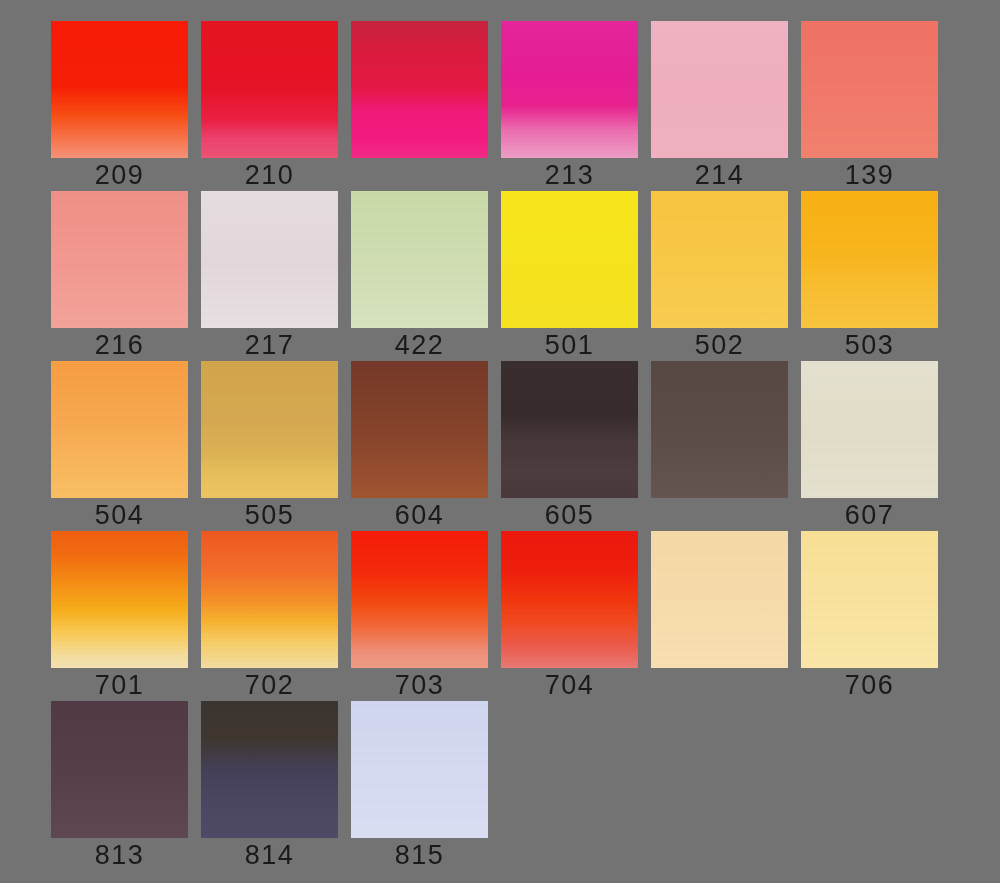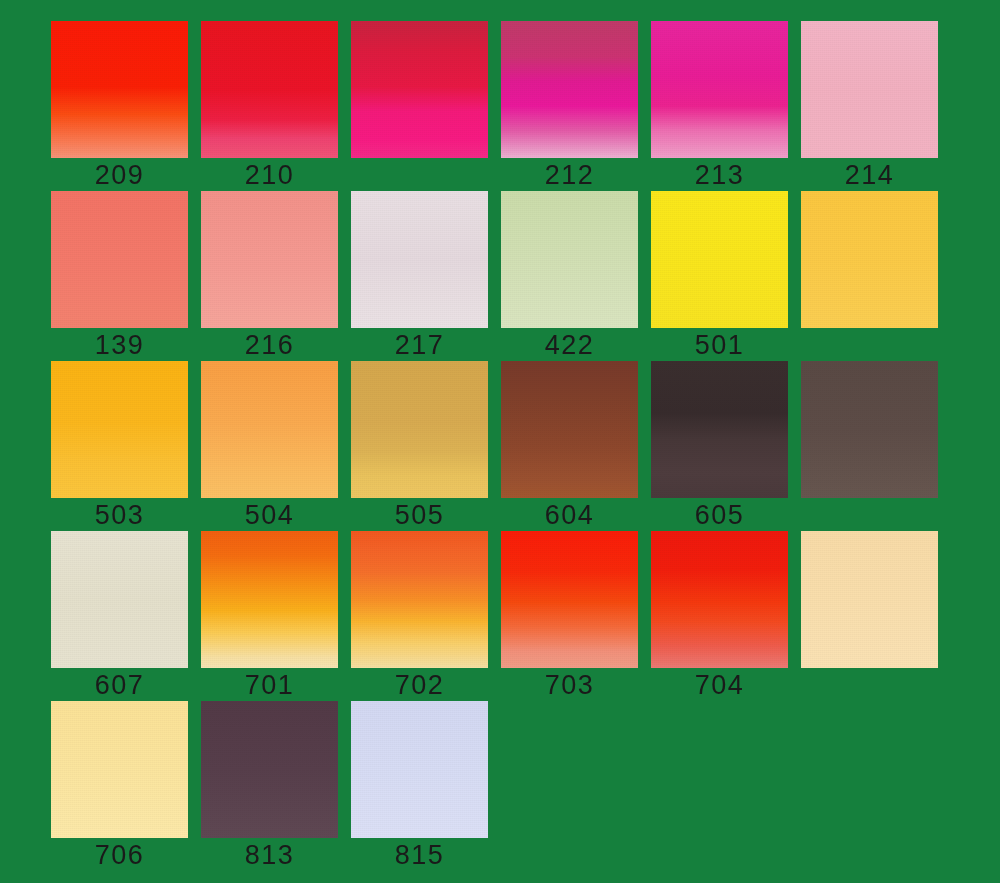--- a/index.html
+++ b/index.html
@@ -10,21 +10,21 @@
   body {
     width: 1000px;
     height: 883px;
     font-family: "Liberation Sans", sans-serif;
     overflow: hidden;
   }
   #swatch-chart {
     position: relative;
     width: 1000px;
     height: 883px;
-    background: #15803d;
+    background: #737373;
   }
   .swatch-grid {
     position: absolute;
     left: 51px;
     top: 21px;
     width: 898px;
     display: grid;
     grid-template-columns: repeat(6, 137px);
     grid-column-gap: 13px;
     grid-row-gap: 33px;
@@ -77,24 +77,20 @@
         <div class="swatch-label">209</div>
       </div>
       <div class="swatch-cell">
         <div class="swatch-chip" style="background: linear-gradient(rgb(233, 20, 31) 0%, rgb(235, 19, 40) 50%, rgb(238, 31, 67) 72%, rgb(239, 66, 112) 86%, rgb(240, 84, 119) 100%);"></div>
         <div class="swatch-label">210</div>
       </div>
       <div class="swatch-cell">
         <div class="swatch-chip" style="background: linear-gradient(rgb(201, 34, 63) 0%, rgb(221, 27, 62) 22%, rgb(232, 24, 68) 48%, rgb(244, 25, 122) 66%, rgb(247, 26, 130) 86%, rgb(245, 42, 136) 100%);"></div>
       </div>
       <div class="swatch-cell">
-        <div class="swatch-chip" style="background: linear-gradient(rgb(192, 58, 105) 0%, rgb(204, 50, 114) 26%, rgb(225, 26, 146) 44%, rgb(234, 24, 155) 62%, rgb(228, 90, 168) 80%, rgb(237, 178, 210) 100%);"></div>
-        <div class="swatch-label">212</div>
-      </div>
-      <div class="swatch-cell">
         <div class="swatch-chip" style="background: linear-gradient(rgb(232, 37, 157) 0%, rgb(233, 28, 150) 40%, rgb(236, 34, 144) 62%, rgb(238, 111, 178) 80%, rgb(240, 160, 201) 100%);"></div>
         <div class="swatch-label">213</div>
       </div>
       <div class="swatch-cell">
         <div class="swatch-chip" style="background: linear-gradient(rgb(243, 180, 197) 0%, rgb(242, 176, 192) 50%, rgb(243, 179, 195) 100%);"></div>
         <div class="swatch-label">214</div>
       </div>
       <div class="swatch-cell">
         <div class="swatch-chip" style="background: linear-gradient(rgb(243, 115, 101) 0%, rgb(244, 122, 107) 55%, rgb(244, 130, 111) 100%);"></div>
         <div class="swatch-label">139</div>
@@ -110,20 +106,21 @@
       <div class="swatch-cell">
         <div class="swatch-chip" style="background: linear-gradient(rgb(203, 220, 170) 0%, rgb(210, 224, 180) 50%, rgb(218, 229, 192) 100%);"></div>
         <div class="swatch-label">422</div>
       </div>
       <div class="swatch-cell">
         <div class="swatch-chip" style="background: linear-gradient(rgb(250, 232, 26) 0%, rgb(249, 230, 28) 55%, rgb(248, 228, 33) 100%);"></div>
         <div class="swatch-label">501</div>
       </div>
       <div class="swatch-cell">
         <div class="swatch-chip" style="background: linear-gradient(rgb(251, 199, 63) 0%, rgb(251, 202, 70) 50%, rgb(251, 207, 82) 100%);"></div>
+        <div class="swatch-label">502</div>
       </div>
       <div class="swatch-cell">
         <div class="swatch-chip" style="background: linear-gradient(rgb(251, 179, 18) 0%, rgb(251, 183, 28) 45%, rgb(251, 193, 51) 75%, rgb(251, 198, 61) 100%);"></div>
         <div class="swatch-label">503</div>
       </div>
       <div class="swatch-cell">
         <div class="swatch-chip" style="background: linear-gradient(rgb(249, 159, 67) 0%, rgb(250, 170, 79) 45%, rgb(251, 185, 92) 78%, rgb(251, 193, 101) 100%);"></div>
         <div class="swatch-label">504</div>
       </div>
       <div class="swatch-cell">
@@ -166,17 +163,21 @@
       </div>
       <div class="swatch-cell">
         <div class="swatch-chip" style="background: linear-gradient(rgb(251, 226, 150) 0%, rgb(251, 229, 158) 50%, rgb(252, 233, 169) 100%);"></div>
         <div class="swatch-label">706</div>
       </div>
       <div class="swatch-cell">
         <div class="swatch-chip" style="background: linear-gradient(rgb(82, 57, 70) 0%, rgb(87, 62, 75) 50%, rgb(95, 72, 83) 100%);"></div>
         <div class="swatch-label">813</div>
       </div>
       <div class="swatch-cell">
+        <div class="swatch-chip" style="background: linear-gradient(rgb(60, 52, 46) 0%, rgb(64, 55, 49) 28%, rgb(69, 64, 89) 50%, rgb(75, 71, 99) 72%, rgb(79, 75, 104) 100%);"></div>
+        <div class="swatch-label">814</div>
+      </div>
+      <div class="swatch-cell">
         <div class="swatch-chip" style="background: linear-gradient(rgb(211, 216, 242) 0%, rgb(215, 220, 244) 50%, rgb(220, 224, 246) 100%);"></div>
         <div class="swatch-label">815</div>
       </div>
     </div>
 </div>
 
 </body></html>

